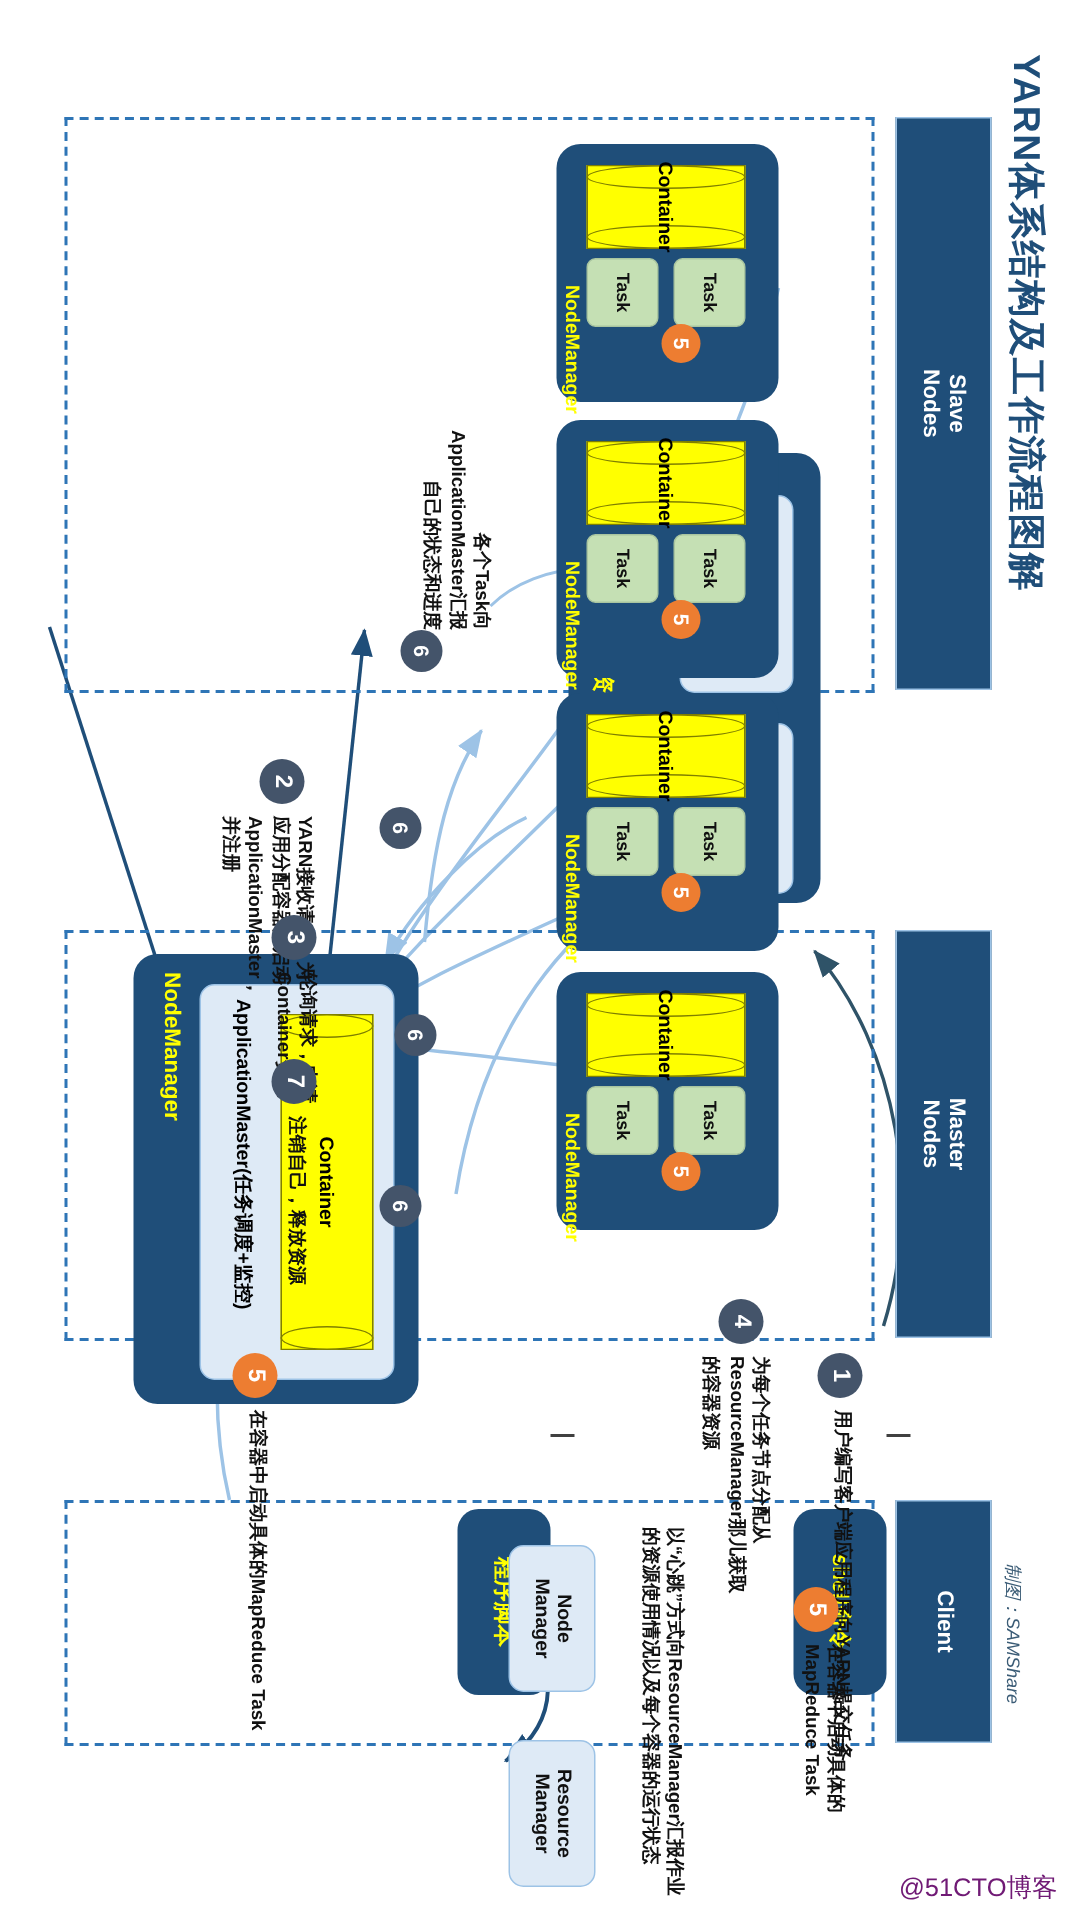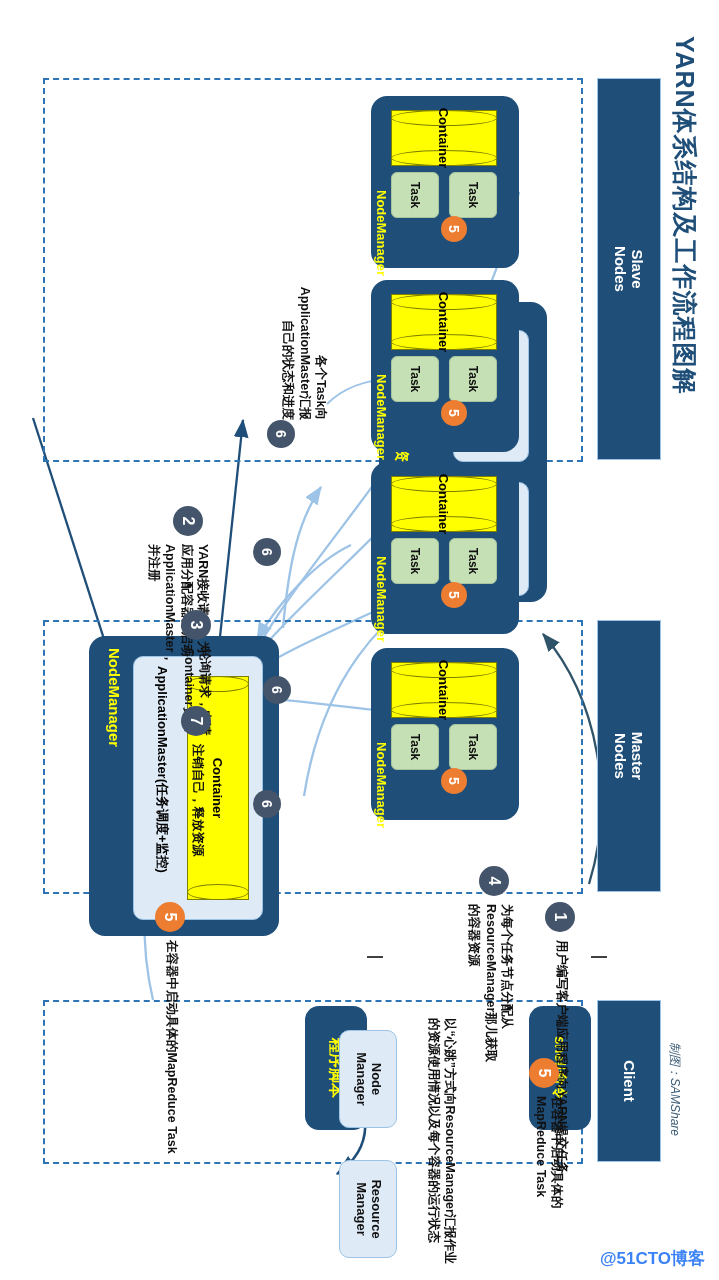--- a/index.html
+++ b/index.html
@@ -60,21 +60,21 @@
   
   .badge{border-radius:50%;display:flex;align-items:center;justify-content:center;
          color:#ffffff;font-weight:bold;font-size:16px;}
   .badge.slate{background:#44546A;}
   .badge.orange{background:#ED7D31;}
 
   .steptxt{color:#111111;font-size:12.5px;line-height:1.18;font-weight:bold;}
 
   .title{color:#1F4E79;font-weight:bold;font-size:25px;letter-spacing:1px;}
   .credit{color:#3B5C76;font-size:12px;font-style:italic;}
-  .watermark{color:#3b82f6;font-size:17px;font-weight:bold;}
+  .watermark{color:#701a75;font-size:17px;font-weight:normal;}
 
   svg.ov{position:absolute;left:0;top:0;width:1280px;height:719px;overflow:visible;pointer-events:none;}
 </style>
 </head>
 <body>
 
 <div id="canvas">
 
   <svg class="ov" viewBox="0 0 1280 719">
     <defs>

